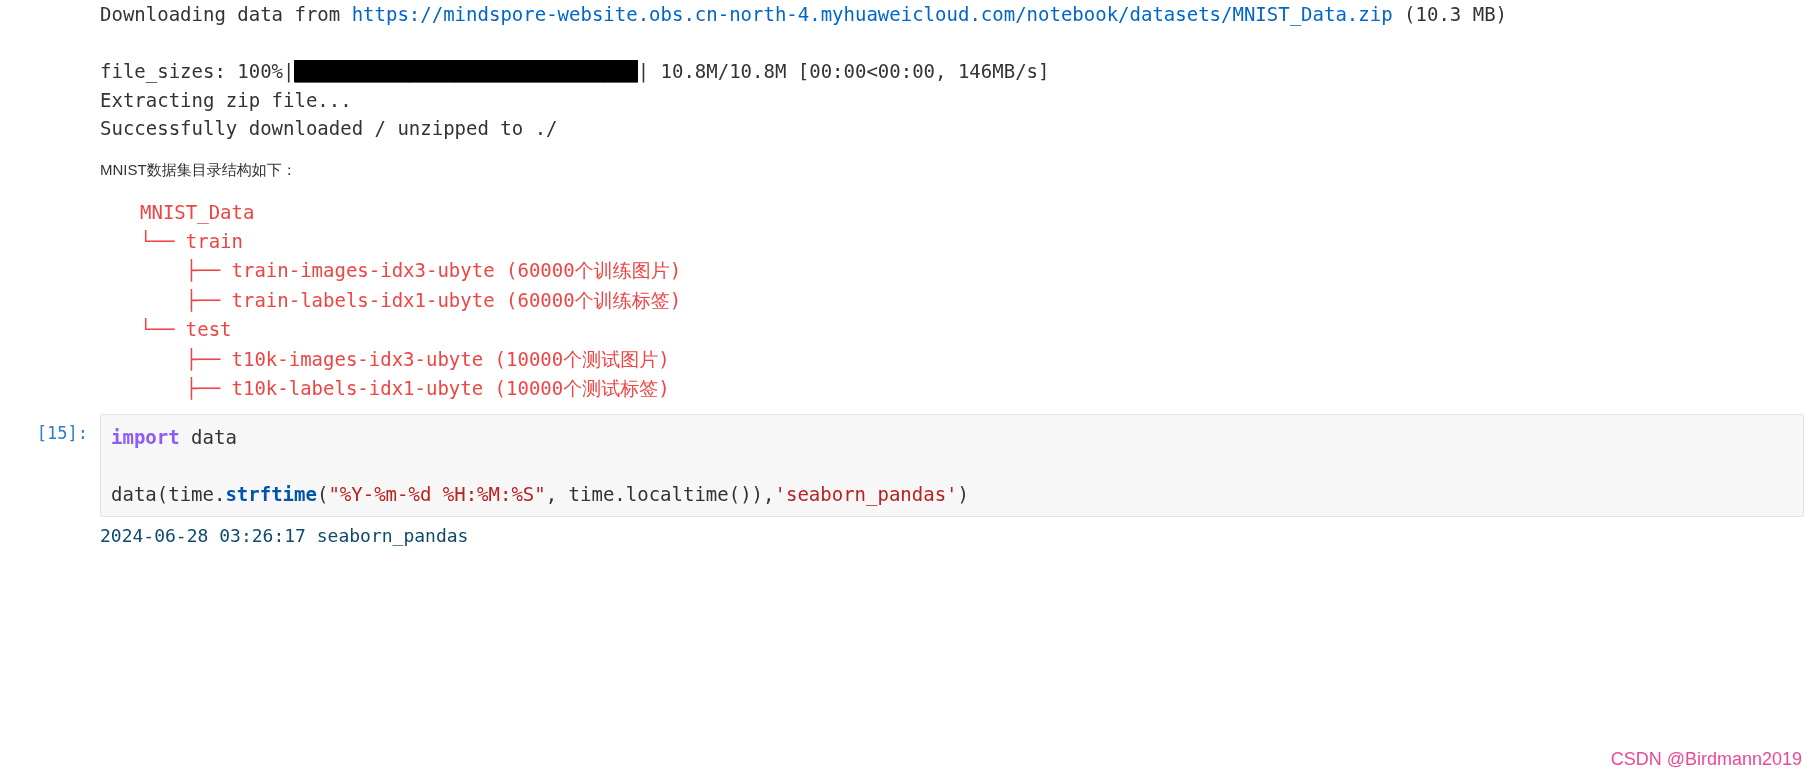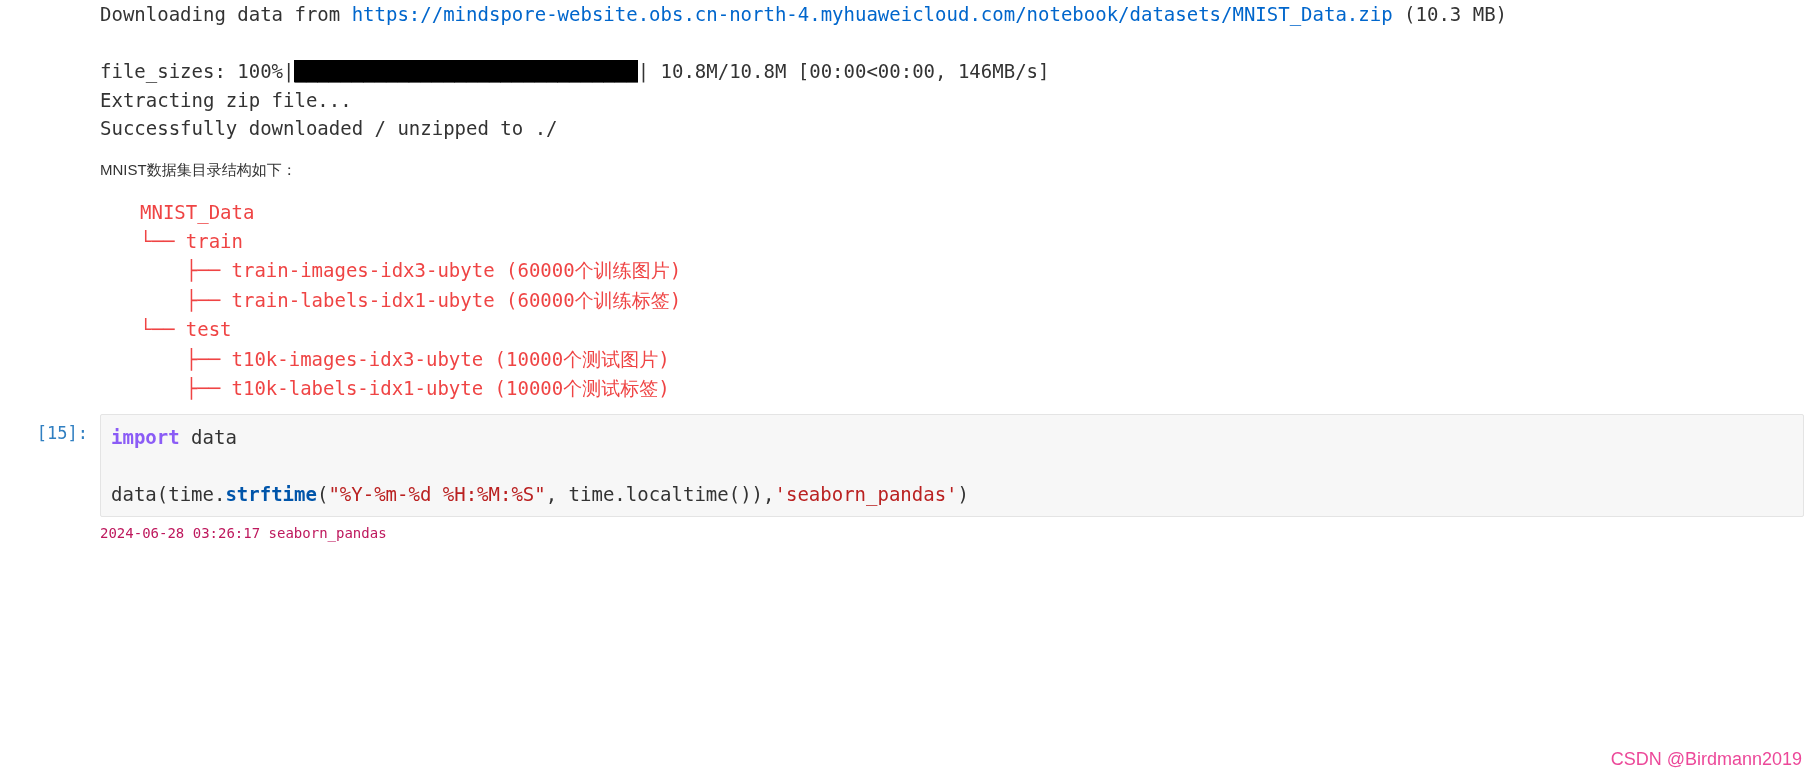--- a/index.html
+++ b/index.html
@@ -74,23 +74,23 @@
     display: flex;
     margin-top: 6px;
   }
   .out-prompt {
     width: 100px;
     flex: 0 0 100px;
   }
   .out-text {
     flex: 1;
     font-family: "Consolas", "Menlo", "DejaVu Sans Mono", monospace;
-    font-size: 14px;
+    font-size: 18px;
     padding-top: 2px;
-    color: #be185d;
+    color: #0c4a6e;
   }
   .watermark {
     position: fixed;
     bottom: 6px;
     right: 18px;
     color: #ec4899;
     font-size: 18px;
     font-family: Arial, sans-serif;
     pointer-events: none;
   }

